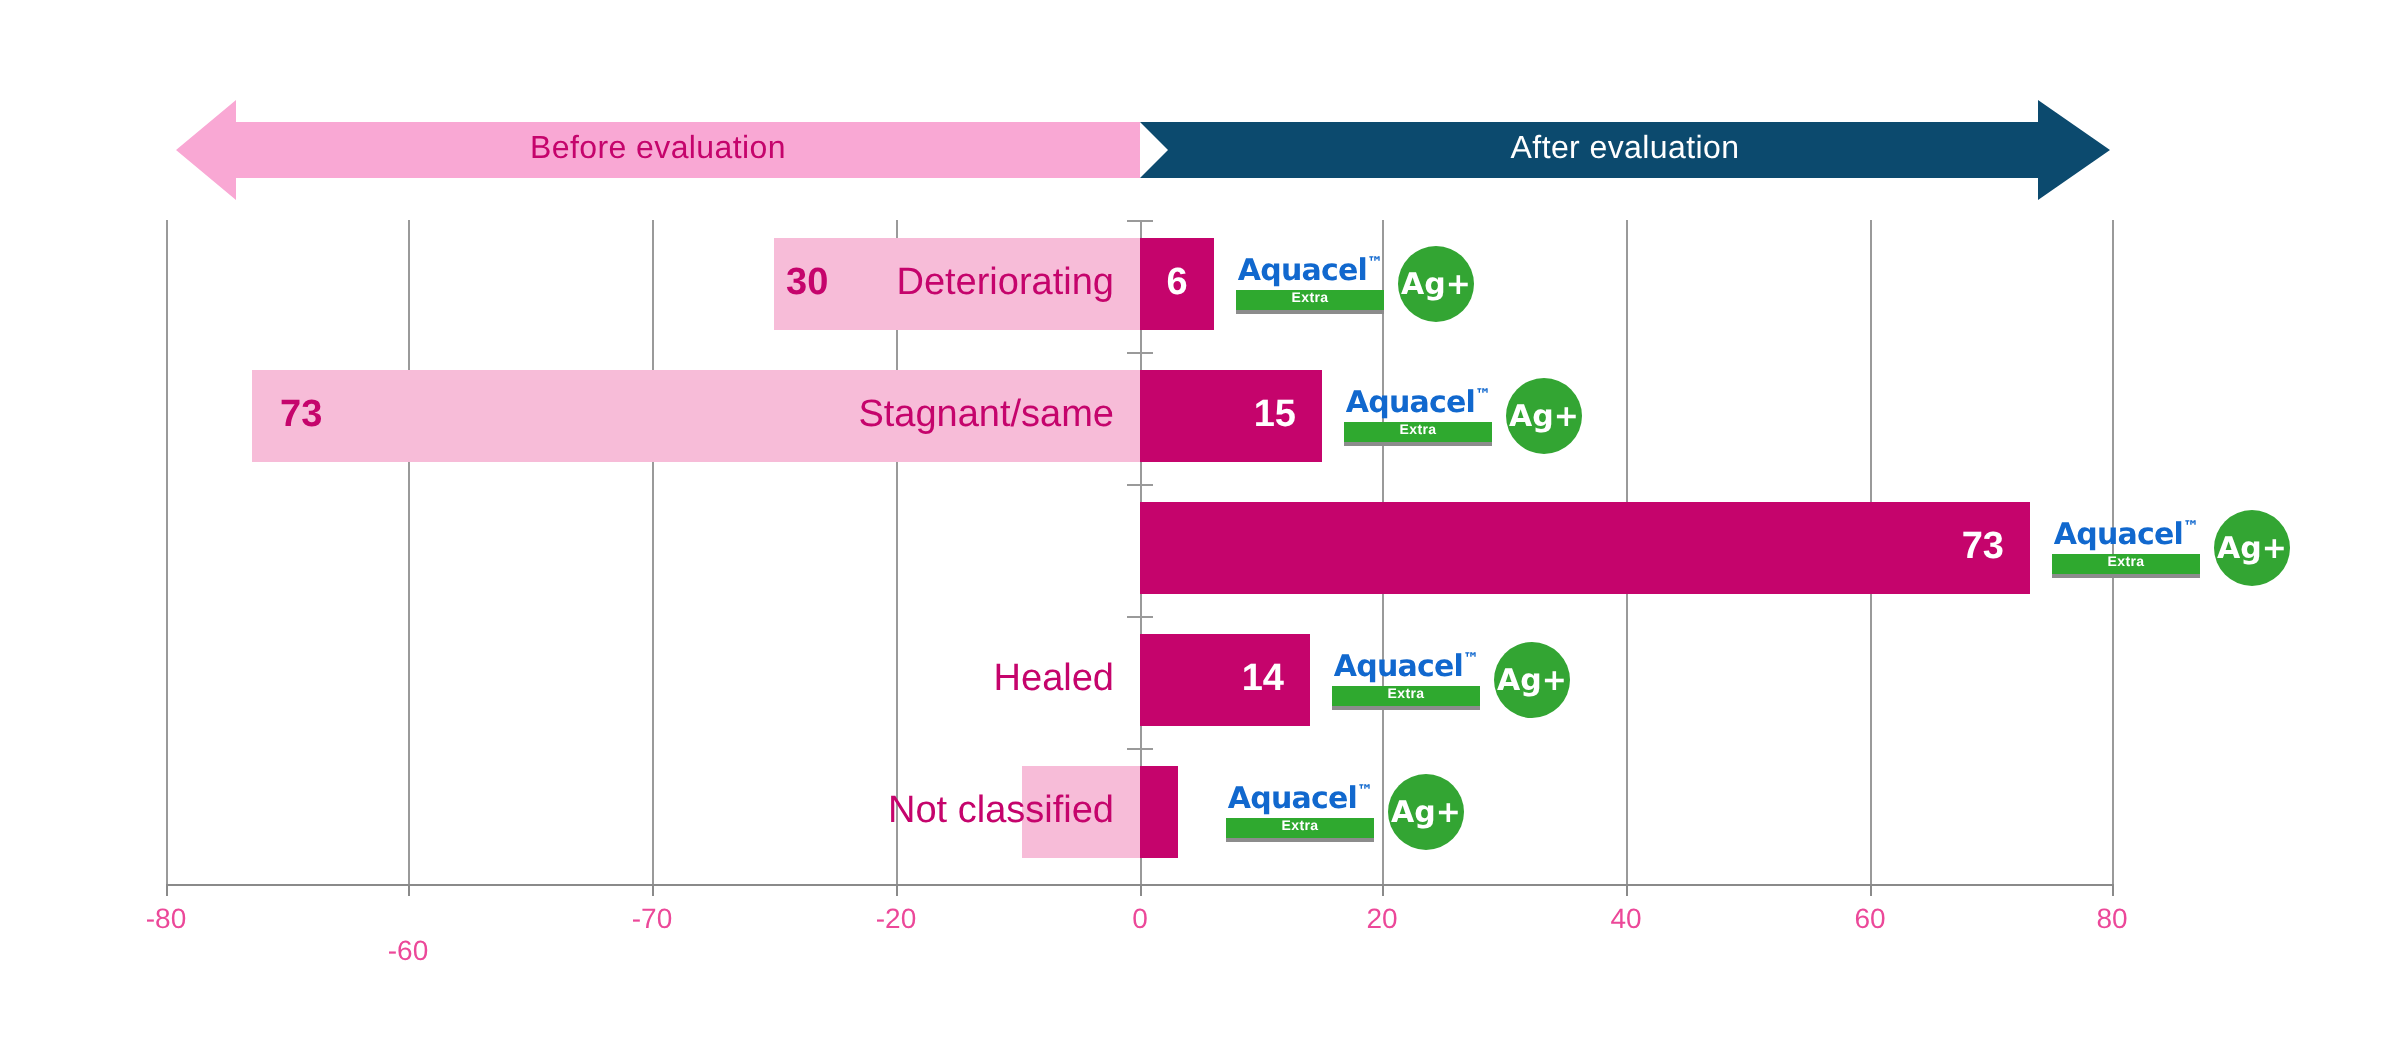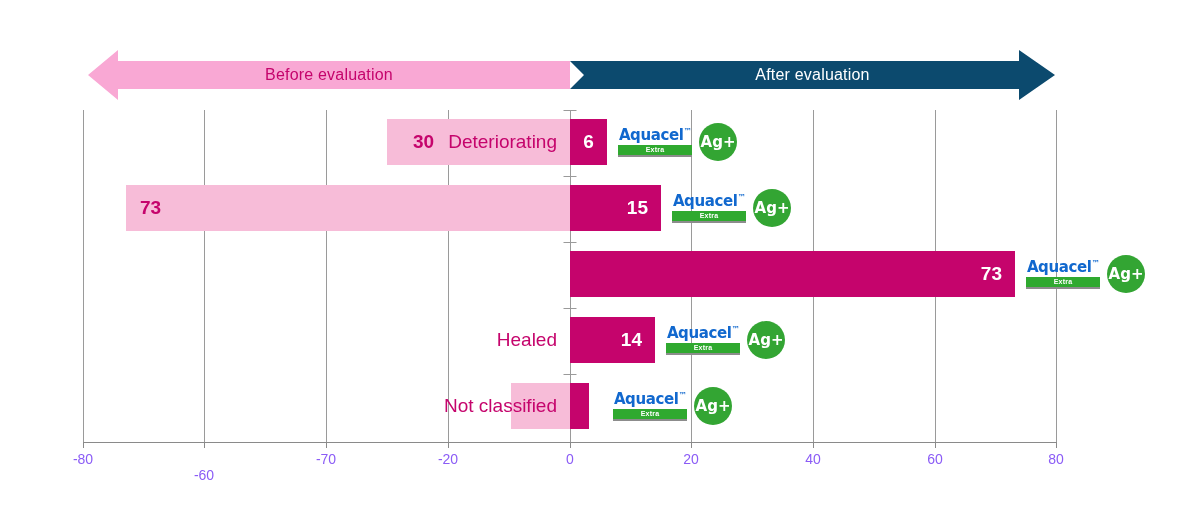--- a/index.html
+++ b/index.html
@@ -75,21 +75,21 @@
     position: absolute;
     top: 332px;
     width: 1px;
     height: 6px;
     background: #8a8a8a;
   }
   .tick-label {
     position: absolute;
     top: 341px;
     font-size: 14px;
-    color: #8b5cf6;
+    color: #ec4899;
     transform: translateX(-50%);
     white-space: nowrap;
   }
   .zero-notch {
     position: absolute;
     width: 13px;
     height: 1px;
     background: #9a9a9a;
     transform: translateX(-50%);
   }
@@ -211,38 +211,39 @@
 
     <div class="zero-notch" style="left:487px; top:0px;"></div>
     <div class="zero-notch" style="left:487px; top:66px;"></div>
     <div class="zero-notch" style="left:487px; top:132px;"></div>
     <div class="zero-notch" style="left:487px; top:198px;"></div>
     <div class="zero-notch" style="left:487px; top:264px;"></div>
 
     <div class="row" style="top:0px;">
       <div class="bar bar-left" style="left:304px; width:183px;"></div>
       <div class="bar bar-right" style="left:487px; width:37px;"></div>
-      <div class="bar-value left-val" style="left:330px;">30</div>
+      <div class="bar-value left-val" style="left:310px;">30</div>
       <div class="cat-label" style="left:284px; width:190px;">Deteriorating</div>
       <div class="bar-value right-val" style="left:487px; width:37px; justify-content:center;">6</div>
       <div class="logo-group" style="left:535px;">
         <div class="aquacel-mark">
           <div class="aquacel-word"><span>Aquacel</span><span class="aquacel-tm">™</span></div>
           <div class="aquacel-extra-bar">
             <span class="aquacel-extra-text">Extra</span>
           </div>
         </div>
         <div class="ag-badge">Ag+</div>
       </div>
     </div>
 
     <div class="row" style="top:66px;">
       <div class="bar bar-left" style="left:43px;  width:444px;"></div>
       <div class="bar bar-right" style="left:487px; width:91px;"></div>
       <div class="bar-value left-val" style="left:57px;">73</div>
+      <div class="cat-label" style="left:277px; width:197px;">Stagnant/same</div>
       <div class="bar-value right-val" style="left:487px; width:78px; justify-content:flex-end;">15</div>
       <div class="logo-group" style="left:589px;">
         <div class="aquacel-mark">
           <div class="aquacel-word"><span>Aquacel</span><span class="aquacel-tm">™</span></div>
           <div class="aquacel-extra-bar">
             <span class="aquacel-extra-text">Extra</span>
           </div>
         </div>
         <div class="ag-badge">Ag+</div>
       </div>

